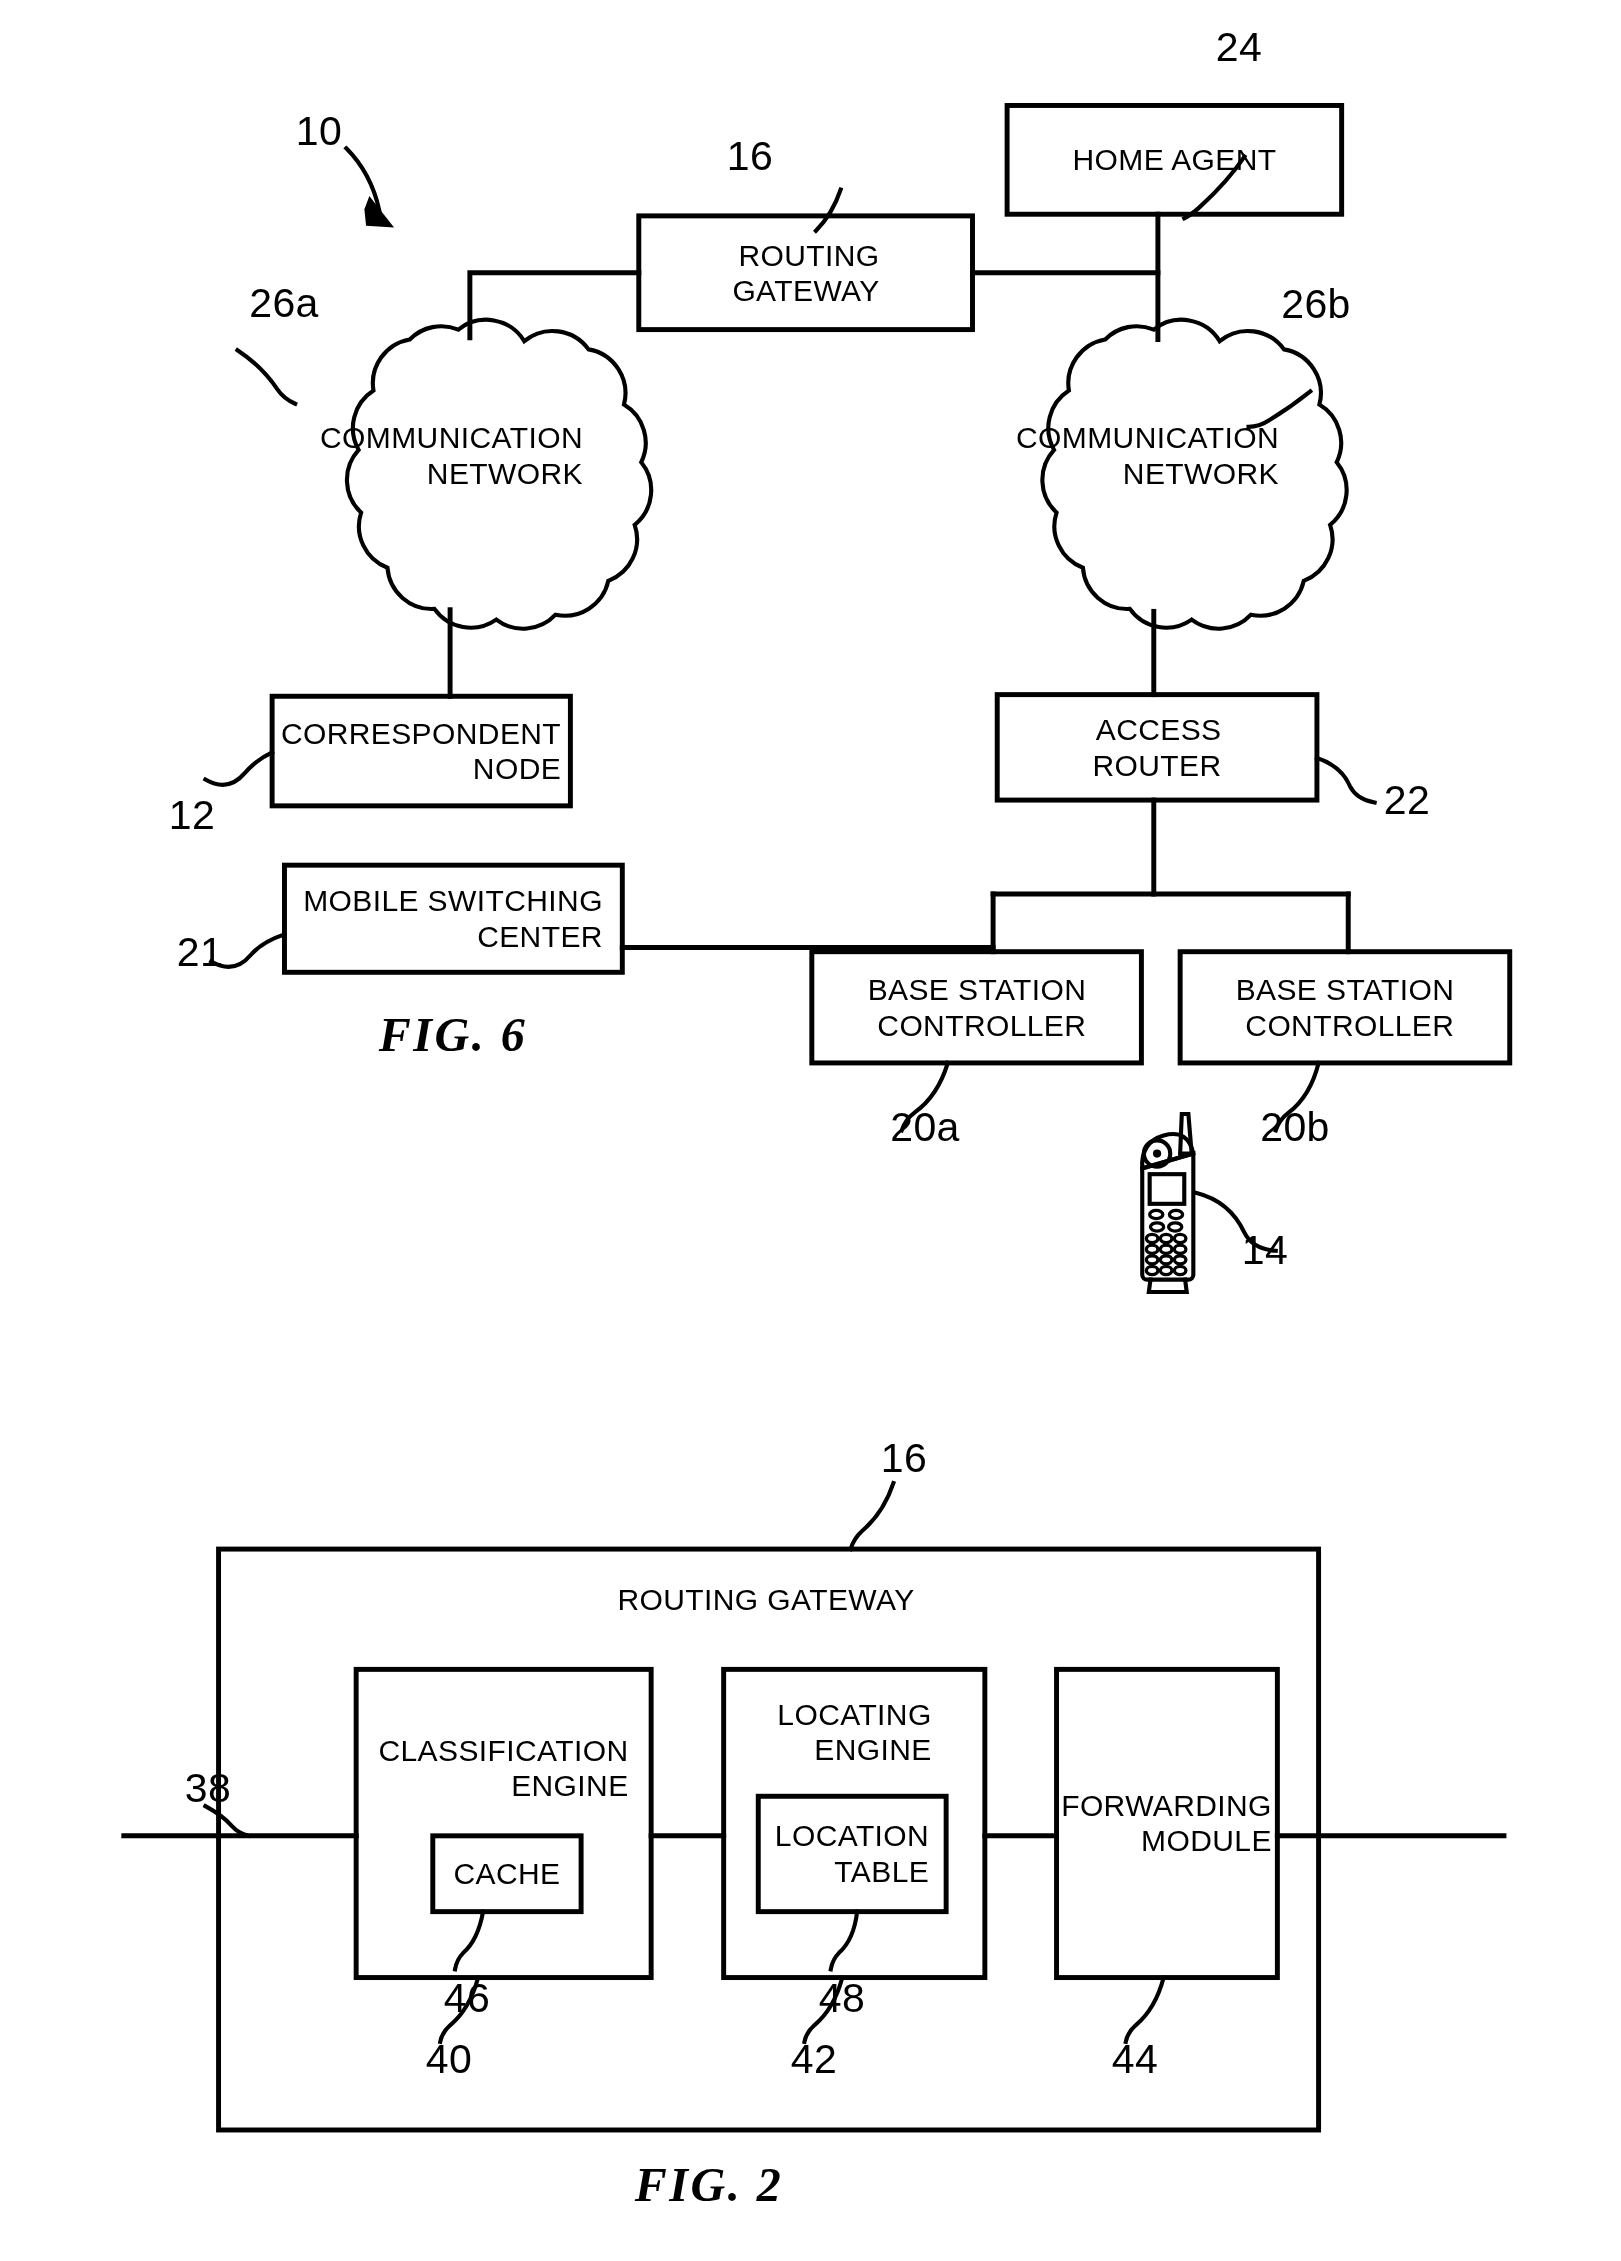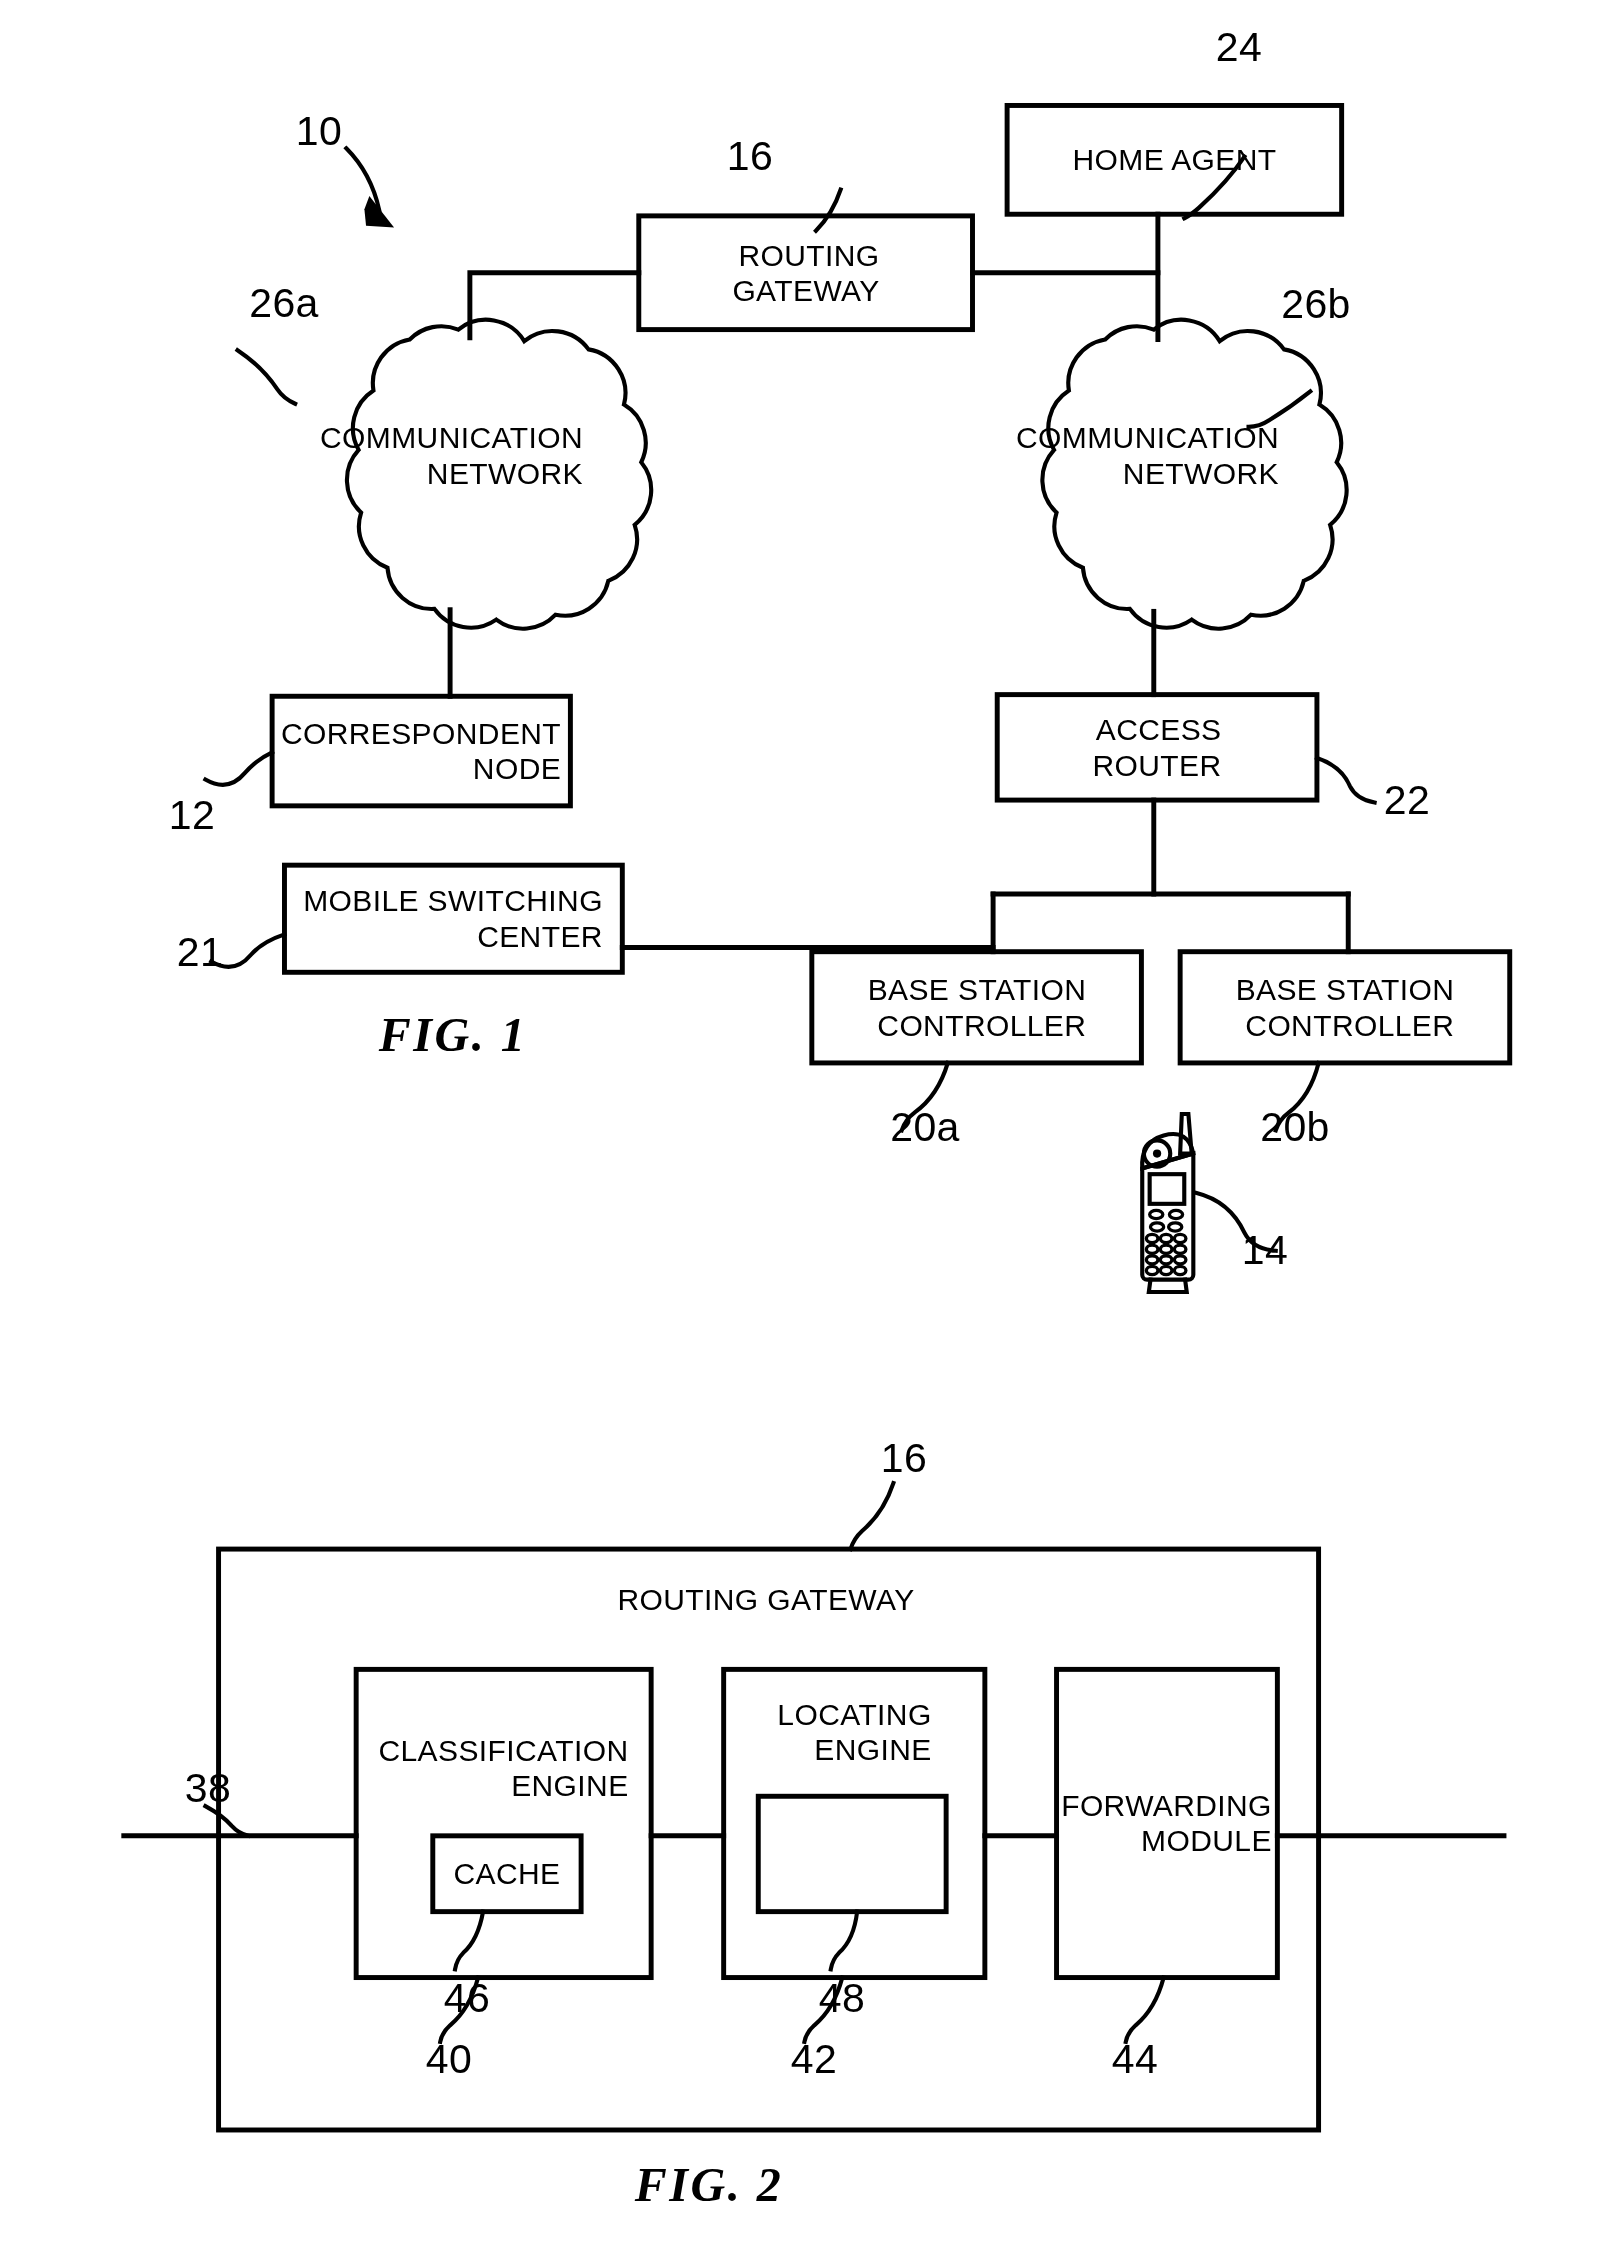--- a/index.html
+++ b/index.html
@@ -180,32 +180,34 @@
   <div class="lbl ref" style="left:721px;top:132px;width:58px;">16</div>
   <div class="lbl ref" style="left:247px;top:279px;width:74px;">26a</div>
   <div class="lbl ref" style="left:1279px;top:280px;width:74px;">26b</div>
   <div class="lbl ref" style="left:163px;top:747px;width:58px;margin-top:44px;">12</div>
   <div class="lbl ref" style="left:1378px;top:776px;width:58px;">22</div>
   <div class="lbl ref" style="left:171px;top:928px;width:58px;">21</div>
   <div class="lbl ref" style="left:888px;top:1103px;width:74px;">20a</div>
   <div class="lbl ref" style="left:1258px;top:1103px;width:74px;">20b</div>
   <div class="lbl ref" style="left:1236px;top:1226px;width:58px;">14</div>
 
-  <div class="lbl fig" style="left:288px;top:1007px;width:330px;">FIG.  1</div>
+  <div class="lbl fig" style="left:288px;top:1007px;width:330px;">FIG.  6</div>
 
   <div class="lbl boxtxt" style="left:560px;top:1582px;width:412px;">ROUTING GATEWAY</div>
 
   <div class="lbl boxtxt ctr" style="left:356px;top:1727px;width:295px;height:82px;">CLASSIFICATION
 ENGINE</div>
 
   <div class="lbl boxtxt ctr" style="left:433px;top:1836px;width:148px;height:76px;">CACHE</div>
 
   <div class="lbl boxtxt ctr" style="left:724px;top:1691px;width:261px;height:82px;">LOCATING
 ENGINE</div>
 
+  <div class="lbl boxtxt ctr" style="left:758px;top:1796px;width:188px;height:115px;">LOCATION
+TABLE</div>
 
   <div class="lbl boxtxt ctr" style="left:1056px;top:1782px;width:221px;height:82px;">FORWARDING
 MODULE</div>
 
   <div class="lbl ref" style="left:875px;top:1434px;width:58px;">16</div>
   <div class="lbl ref" style="left:175px;top:1764px;width:66px;">38</div>
   <div class="lbl ref" style="left:438px;top:1974px;width:58px;">46</div>
   <div class="lbl ref" style="left:813px;top:1974px;width:58px;">48</div>
   <div class="lbl ref" style="left:420px;top:2035px;width:58px;">40</div>
   <div class="lbl ref" style="left:785px;top:2035px;width:58px;">42</div>

